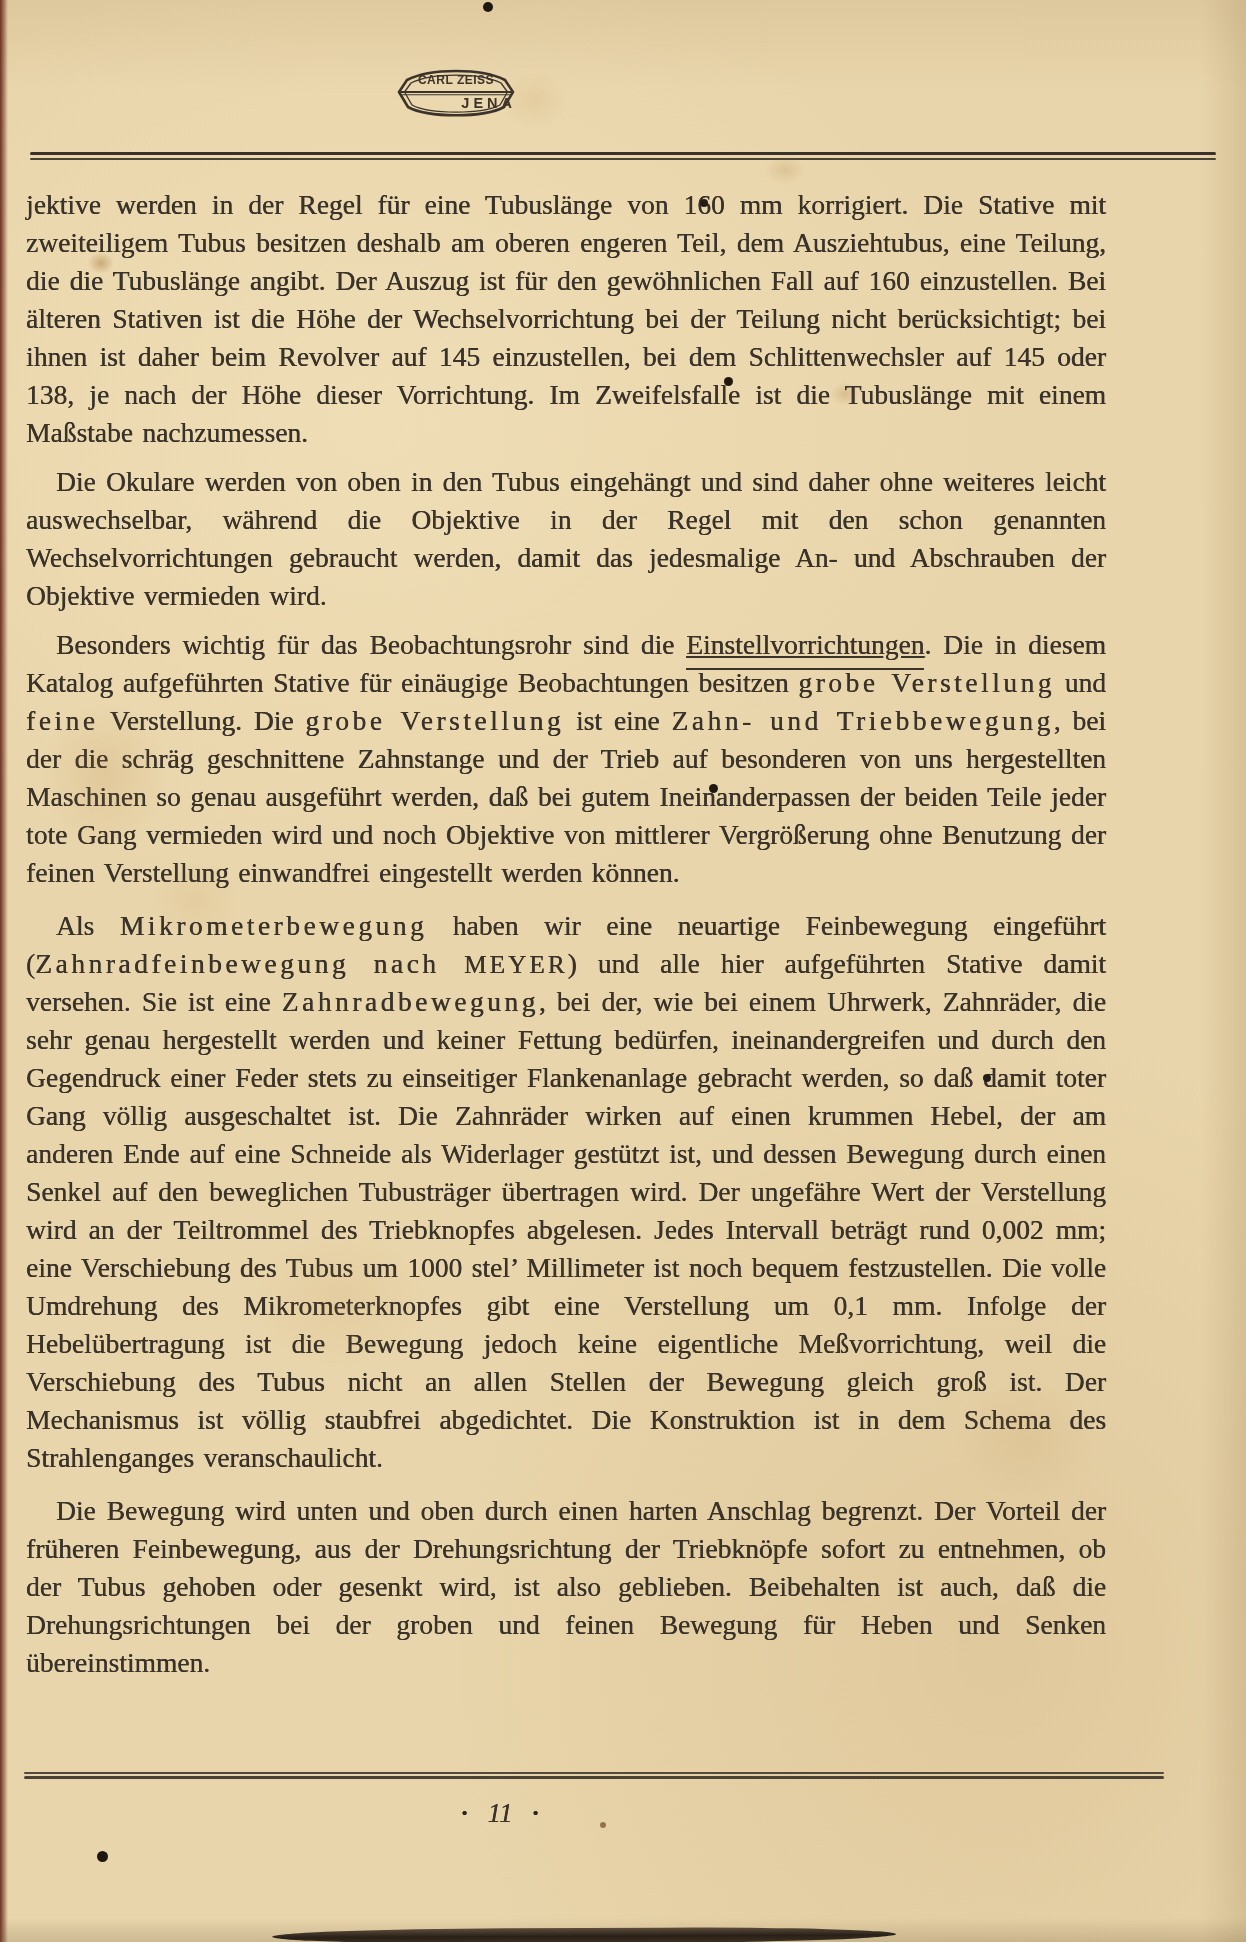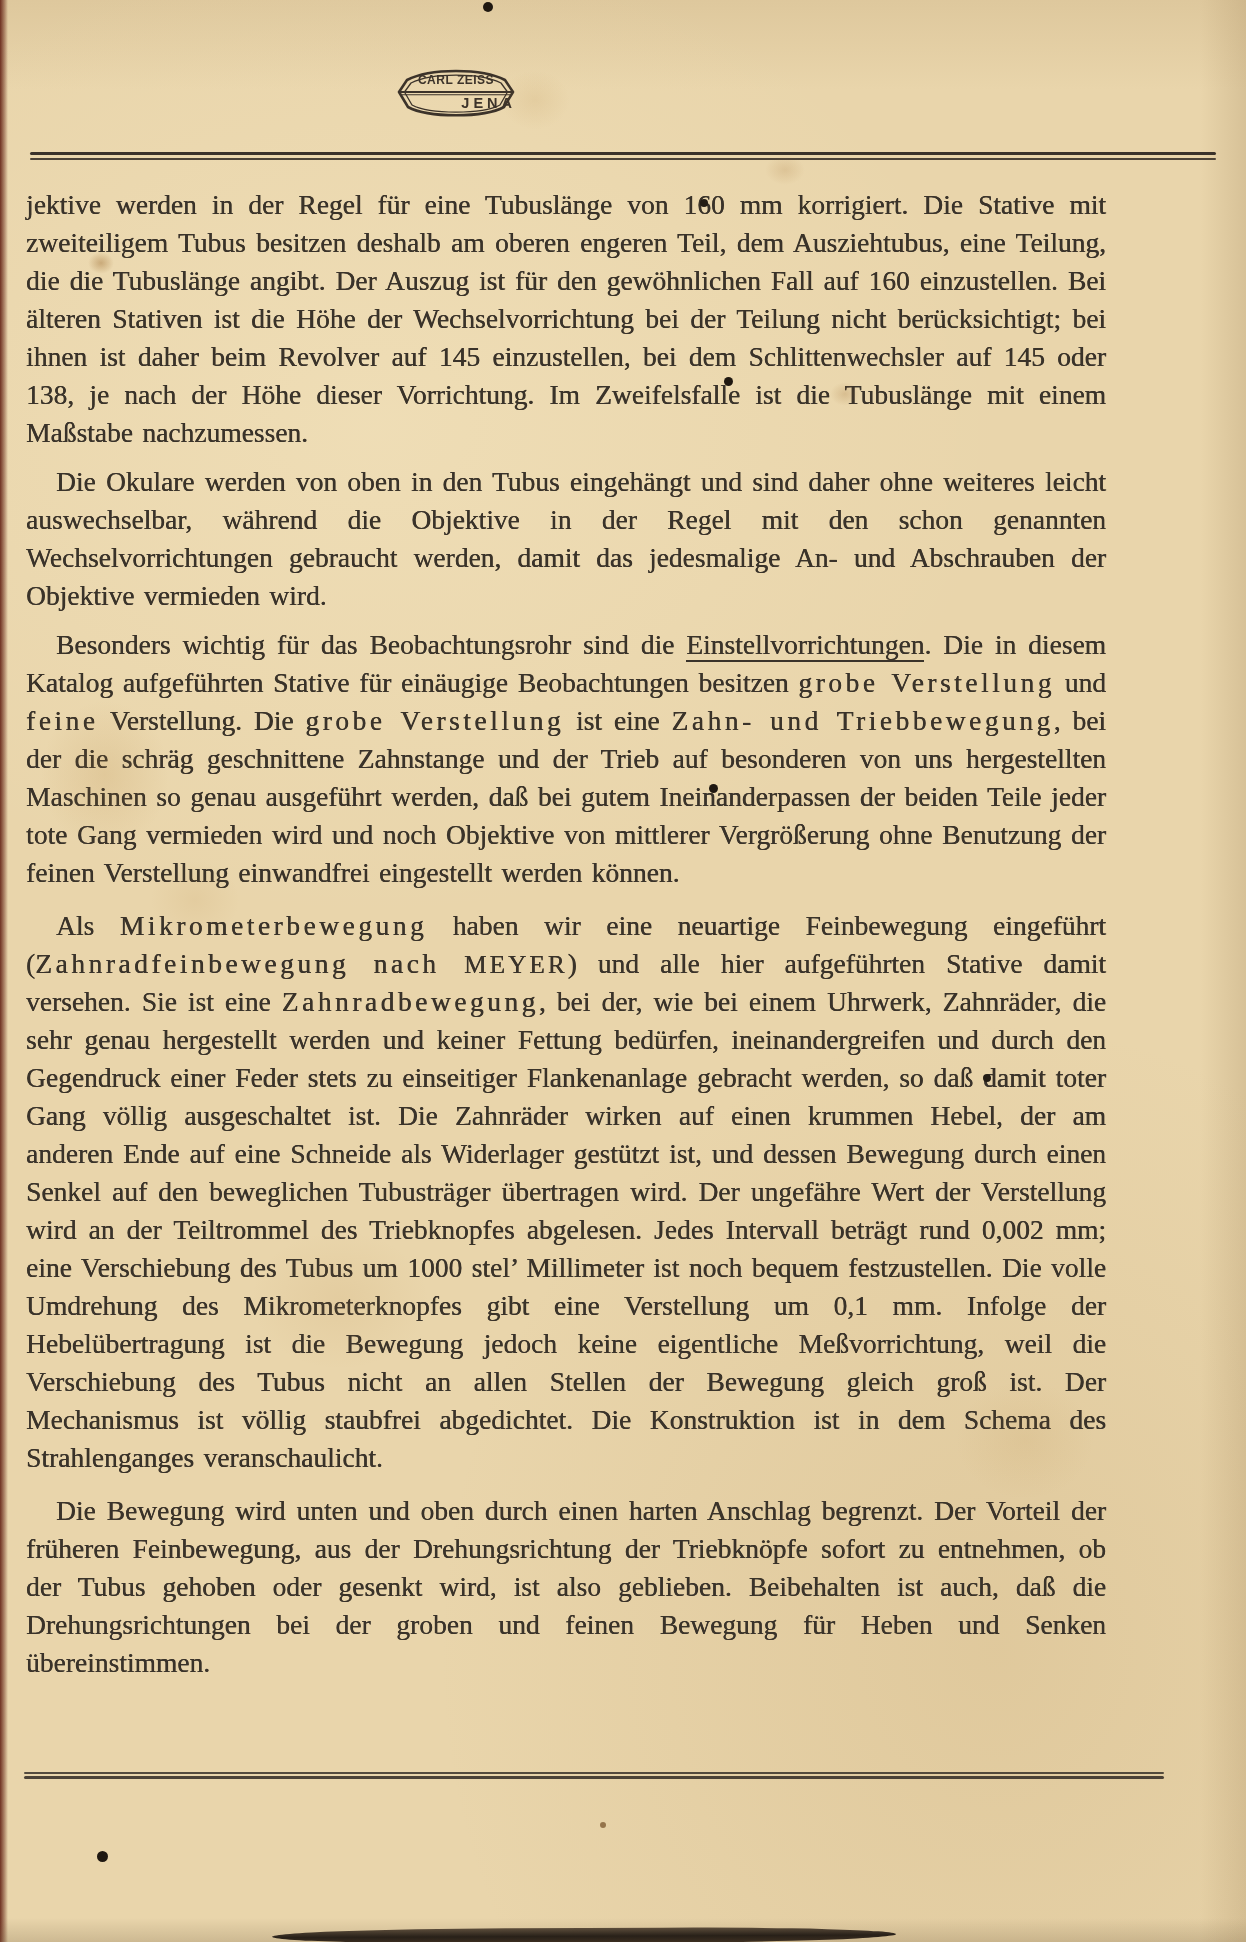--- a/index.html
+++ b/index.html
@@ -50,21 +50,21 @@
     text-align:justify;
     word-spacing:2.5px;
     text-shadow:.35px 0 0 currentColor;
   }
   .text-block p{margin:0;}
   .text-block p.indent{text-indent:30px;}
   .text-block p.gap-s{margin-top:11px;}
   .text-block p.gap-l{margin-top:15px;}
   .seg-spaced{letter-spacing:3.5px;}
   .seg-caps{letter-spacing:3px;font-size:.92em;margin-top:24px;}
-  .seg-underline{border-bottom:2.5px solid #3a332a;padding-bottom:0;}
+  .seg-underline{border-bottom:2.5px solid #3a332a;padding-bottom:8px;text-decoration:underline;}
   
   .pageno{
     position:absolute;left:25px;top:1798px;width:950px;
     text-align:center;font-style:italic;font-size:27px;color:#3a332a;
     text-shadow:.3px 0 0 currentColor;
   }
   .pageno .dot{font-style:normal;font-size:17px;vertical-align:3px;padding:0 20px;color:#2c251d;}
   
   .speck{position:absolute;border-radius:50%;}
   .stain{position:absolute;border-radius:50%;}
@@ -109,20 +109,22 @@
       <p class="indent gap-s"><span class="seg-normal">Besonders wichtig für das Beobachtungsrohr sind die </span><span class="seg-underline">Einstellvorrichtungen</span><span class="seg-normal">.  Die in diesem Katalog aufgeführten Stative für einäugige Beobachtungen besitzen </span><span class="seg-spaced">grobe Verstellung</span><span class="seg-normal"> und </span><span class="seg-spaced">feine</span><span class="seg-normal"> Verstellung.  Die </span><span class="seg-spaced">grobe Verstellung</span><span class="seg-normal"> ist eine </span><span class="seg-spaced">Zahn- und Triebbewegung</span><span class="seg-normal">, bei der die schräg geschnittene Zahnstange und der Trieb auf besonderen von uns hergestellten Maschinen so genau ausgeführt werden, daß bei gutem Ineinanderpassen der beiden Teile jeder tote Gang vermieden wird und noch Objektive von mittlerer Vergrößerung ohne Benutzung der feinen Verstellung einwandfrei eingestellt werden können.</span></p>
       <p class="indent gap-l"><span class="seg-normal">Als </span><span class="seg-spaced">Mikrometerbewegung</span><span class="seg-normal"> haben wir eine neuartige Feinbewegung eingeführt (</span><span class="seg-spaced">Zahnradfeinbewegung nach </span><span class="seg-caps">MEYER</span><span class="seg-normal">) und alle hier aufgeführten Stative damit versehen. Sie ist eine </span><span class="seg-spaced">Zahnradbewegung</span><span class="seg-normal">, bei der, wie bei einem Uhrwerk, Zahnräder, die sehr genau hergestellt werden und keiner Fettung bedürfen, ineinandergreifen und durch den Gegendruck einer Feder stets zu einseitiger Flankenanlage gebracht werden, so daß damit toter Gang völlig ausgeschaltet ist.  Die Zahnräder wirken auf einen krummen Hebel, der am anderen Ende auf eine Schneide als Widerlager gestützt ist, und dessen Bewegung durch einen Senkel auf den beweglichen Tubusträger übertragen wird.  Der ungefähre Wert der Verstellung wird an der Teiltrommel des Triebknopfes abgelesen.  Jedes Intervall beträgt rund 0,002 mm; eine Verschiebung des Tubus um 1000 stel’ Millimeter ist noch bequem festzustellen.  Die volle Umdrehung des Mikrometerknopfes gibt eine Verstellung um 0,1 mm.  Infolge der Hebelübertragung ist die Bewegung jedoch keine eigentliche Meßvorrichtung, weil die Verschiebung des Tubus nicht an allen Stellen der Bewegung gleich groß ist.  Der Mechanismus ist völlig staubfrei abgedichtet.  Die Konstruktion ist in dem Schema des Strahlenganges veranschaulicht.</span></p>
       <p class="indent gap-l"><span class="seg-normal">Die Bewegung wird unten und oben durch einen harten Anschlag begrenzt.  Der Vorteil der früheren Feinbewegung, aus der Drehungsrichtung der Triebknöpfe sofort zu entnehmen, ob der Tubus gehoben oder gesenkt wird, ist also geblieben.  Beibehalten ist auch, daß die Drehungsrichtungen bei der groben und feinen Bewegung für Heben und Senken übereinstimmen.</span></p>
     </main>
 
   <div class="rule rule-footer">
     <div class="r-top"></div>
     <div class="r-bot"></div>
   </div>
 
+  <div class="pageno"><span class="dot">•</span><span>11</span><span class="dot">•</span>
+  </div>
 
   <div id="artifacts">
       <div class="speck" style="left: 483px; top: 2px; width: 10px; height: 10px; background: rgb(31, 24, 17);"></div>
       <div class="speck" style="left: 700px; top: 199px; width: 8px; height: 8px; background: rgb(36, 29, 21);"></div>
       <div class="speck" style="left: 724px; top: 377px; width: 9px; height: 9px; background: rgb(31, 24, 17);"></div>
       <div class="speck" style="left: 709px; top: 784px; width: 9px; height: 9px; background: rgb(31, 24, 17);"></div>
       <div class="speck" style="left: 983px; top: 1074px; width: 8px; height: 8px; background: rgb(36, 29, 21);"></div>
       <div class="speck" style="left: 97px; top: 1851px; width: 11px; height: 11px; background: rgb(31, 24, 17);"></div>
       <div class="speck" style="left: 600px; top: 1822px; width: 6px; height: 6px; background: rgba(122, 84, 44, 0.75);"></div>
       <div class="stain" style="left: 40px; top: 700px; width: 130px; height: 150px; background: radial-gradient(rgba(176, 128, 58, 0.16), rgba(0, 0, 0, 0) 70%);"></div>

